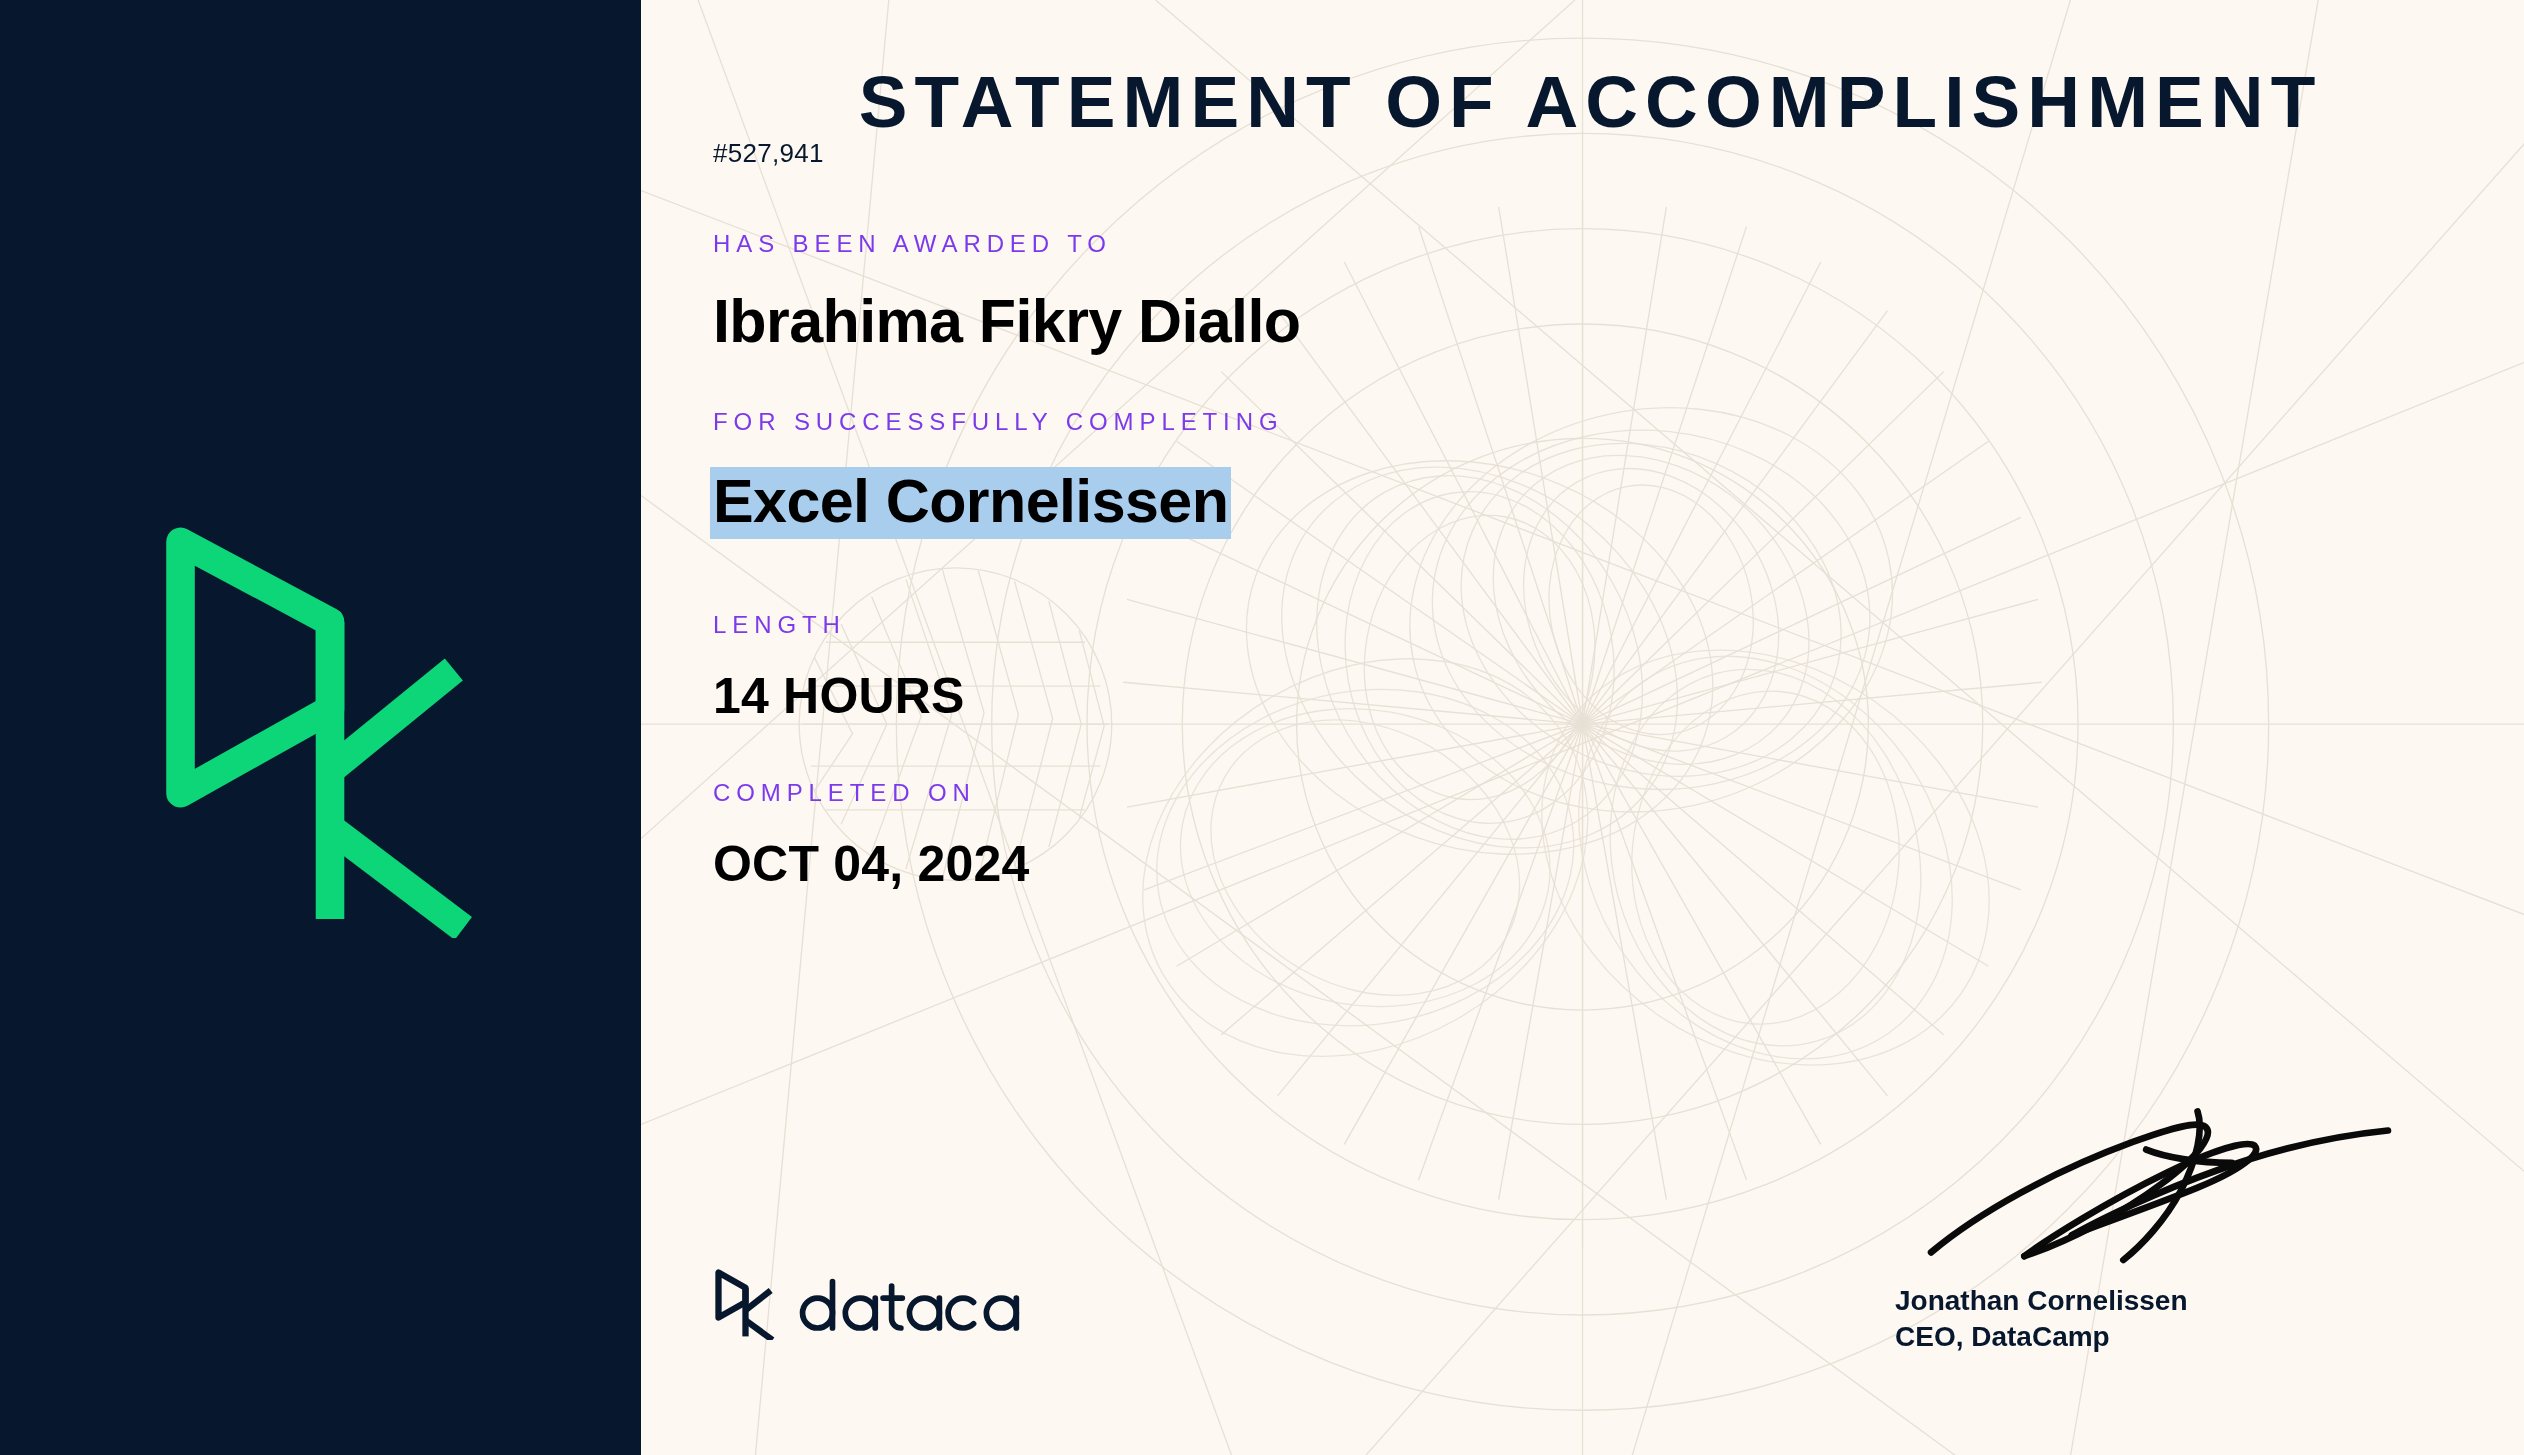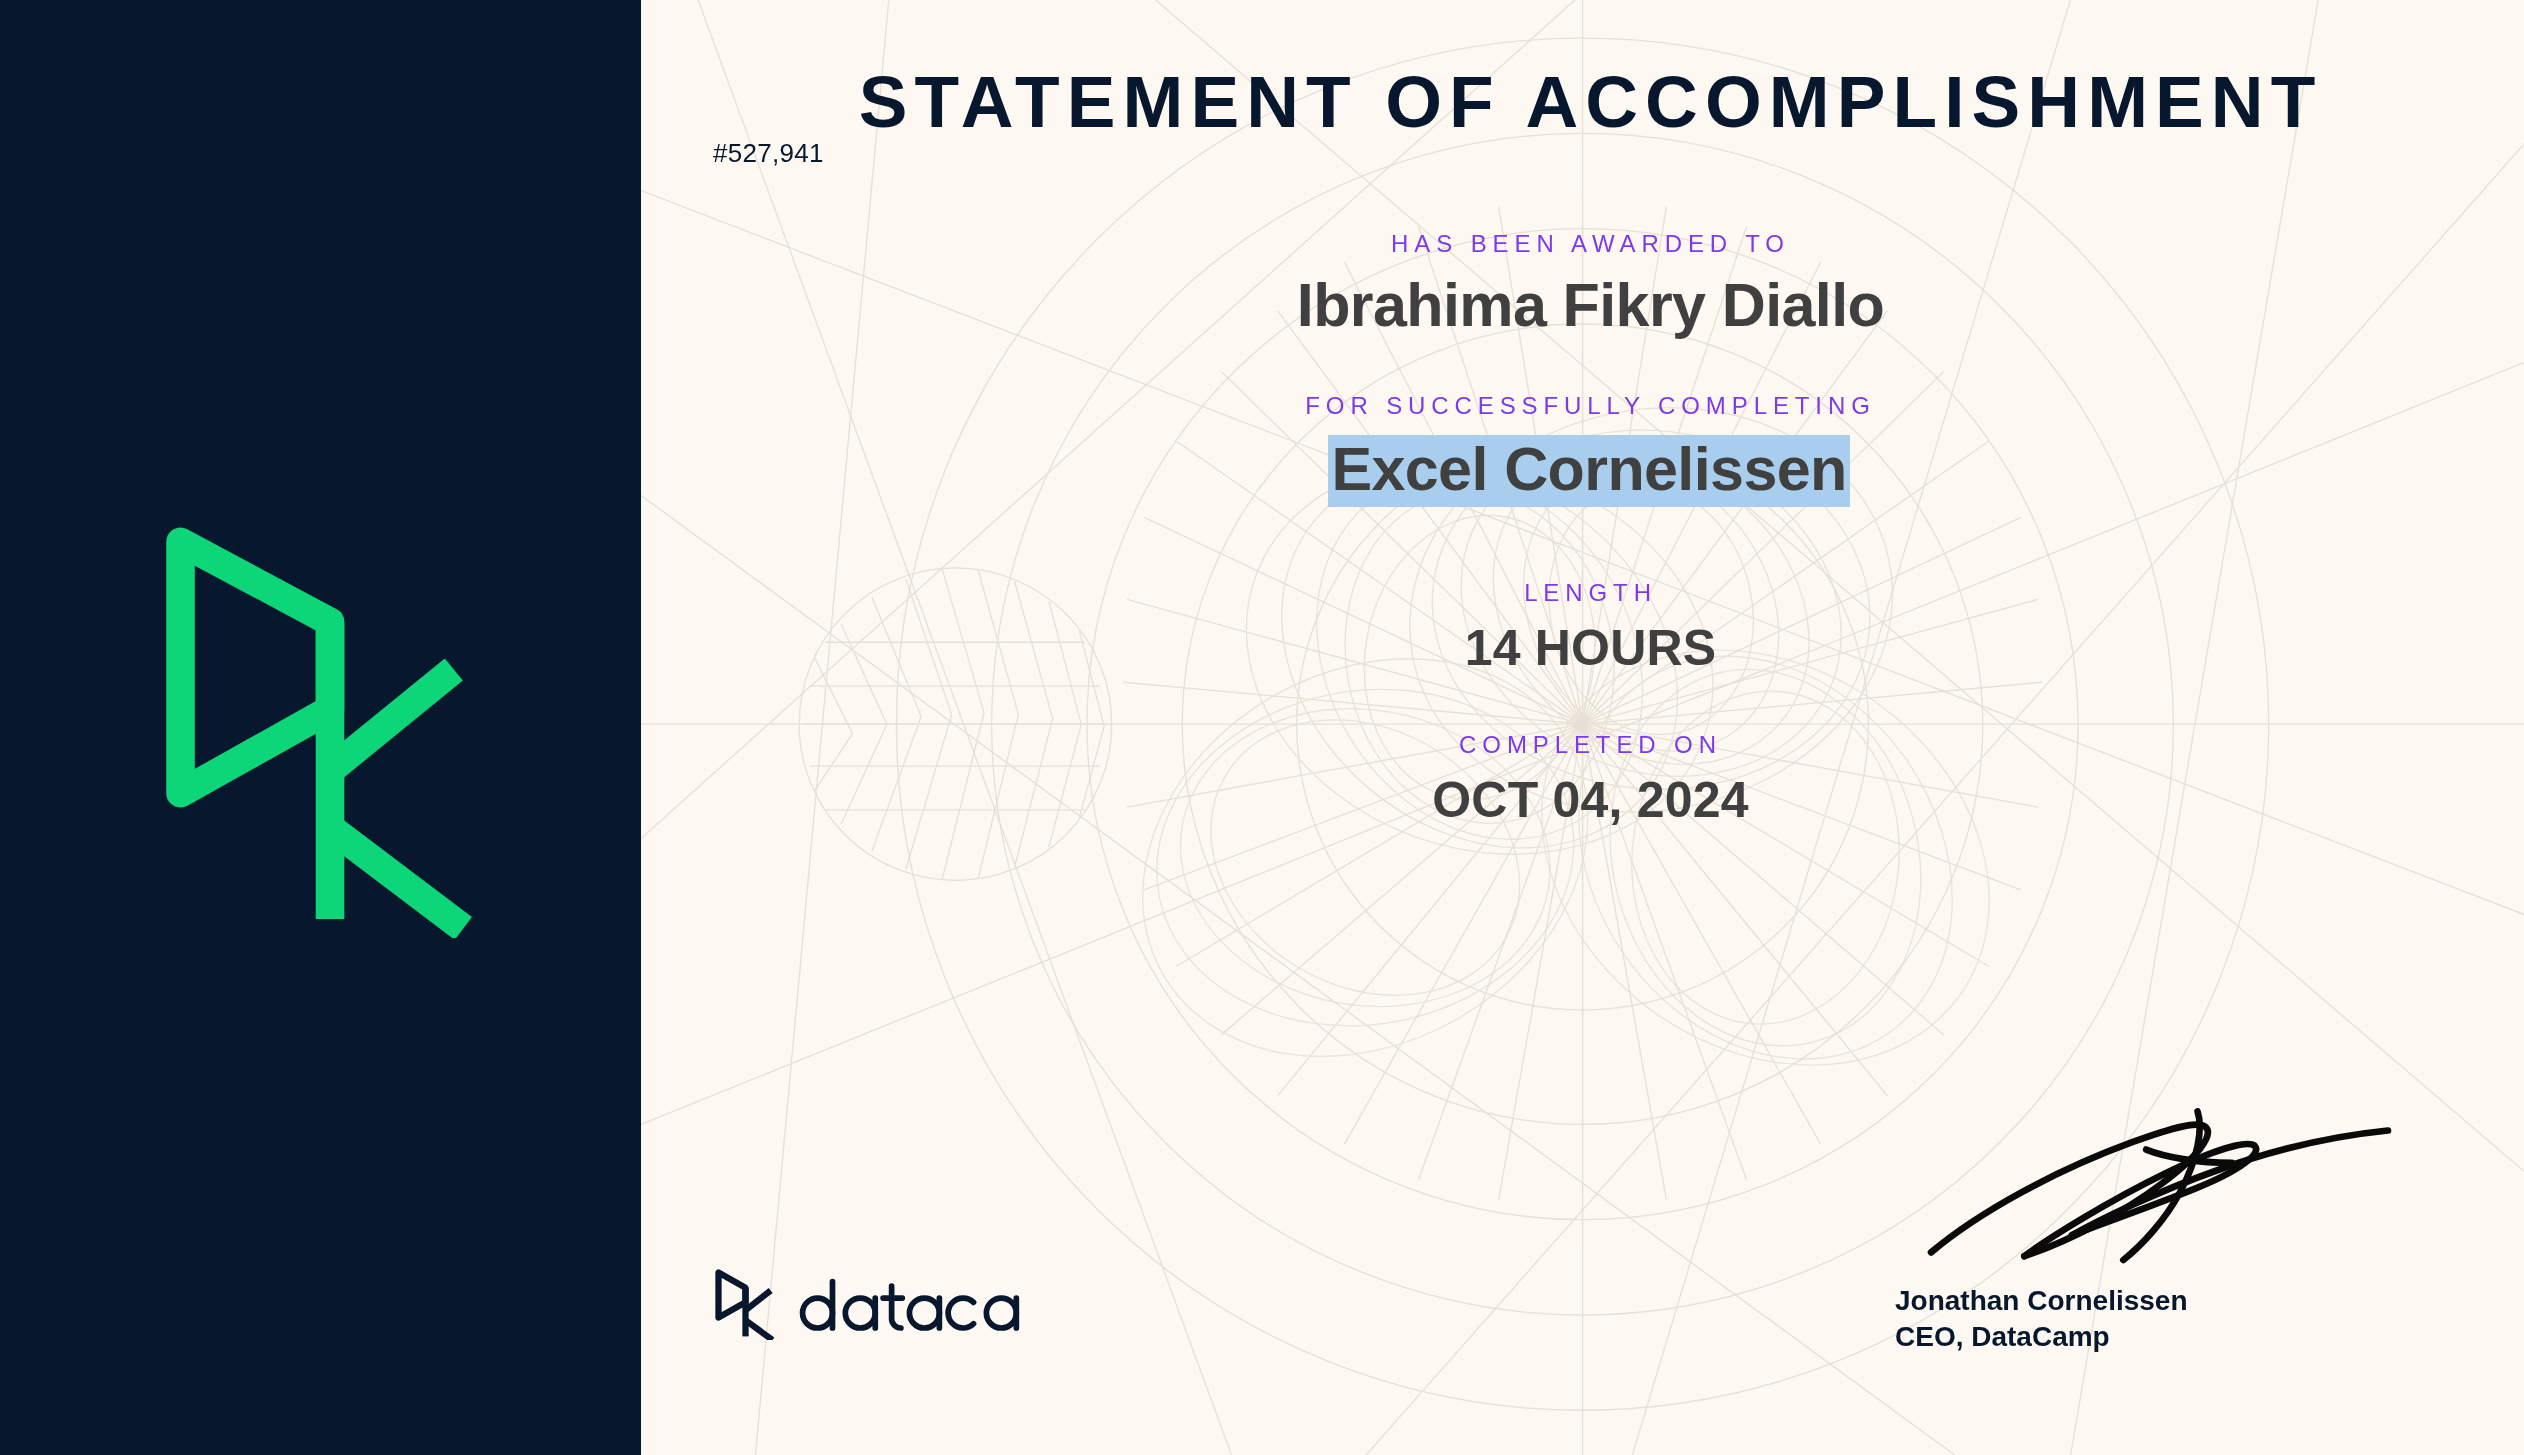--- a/index.html
+++ b/index.html
@@ -62,32 +62,32 @@
     white-space:nowrap;
   }
   .cert-number {
     font-size:26px;
     font-weight:400;
     color:#07182E;
     letter-spacing:0.3px;
   }
 
   
-  .field { margin-top:40px;text-align:center; }
+  .field { margin-top:40px; }
   .field-label {
     font-size:24px;
     font-weight:500;
     letter-spacing:5.9px;
     color:#7C3AED;
     text-transform:uppercase;
     line-height:1;
   }
   .field-value {
-    margin-top:17px;
-    color:#404040;
+    margin-top:33px;
+    color:#000000;
     line-height:1.05;
   }
   .value-name {
     font-size:61px;
     font-weight:bold;
     letter-spacing:-0.6px;
   }
   .value-course {
     display:inline-block;
     font-size:61px;

